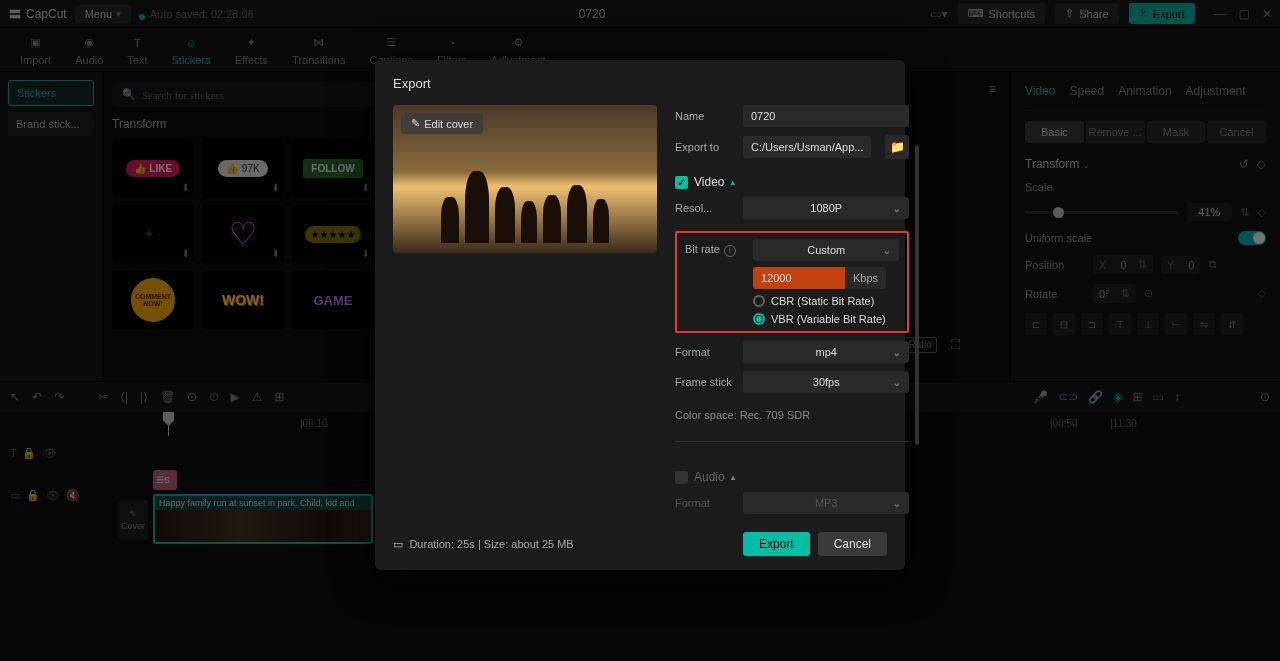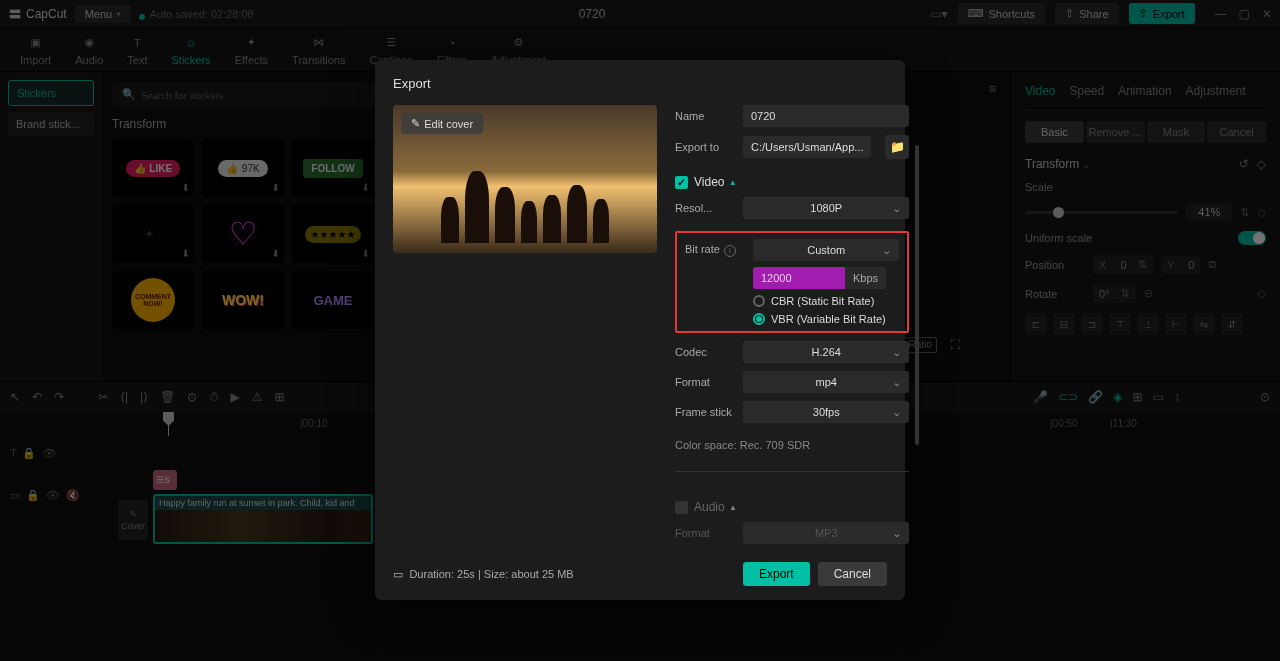--- a/index.html
+++ b/index.html
@@ -99,21 +99,21 @@
 .field-label { width:58px; color:#aaa; font-size:11px;}
 .field-input { flex:1; background:#2a2a2a; padding:5px 8px; border-radius:3px; color:#ddd; font-size:11px; border:none; outline:none;}
 .field-select { flex:1; background:#2a2a2a; padding:5px 8px; border-radius:3px; color:#ddd; font-size:11px; display:flex; justify-content:center; align-items:center; position:relative;}
 .field-select::after { content:'⌄'; position:absolute; right:8px; color:#888;}
 .folder-btn { width:24px; height:24px; background:#2a2a2a; border-radius:3px; display:flex; align-items:center; justify-content:center; color:#ccc; margin-left:4px;}
 .section-check { display:flex; align-items:center; gap:6px; margin-top:8px; color:#ddd; font-size:12px;}
 .checkbox { width:13px; height:13px; background:#00bfa5; border-radius:2px; display:flex; align-items:center; justify-content:center; color:#000; font-size:10px; font-weight:bold;}
 .checkbox.off { background:#333; color:transparent;}
 .red-box { border:2px solid #e53935; border-radius:2px; padding:6px 8px; margin-top:4px;}
 .kbps-row { display:flex; align-items:center; gap:0; margin-top:6px; margin-left:68px;}
-.kbps-input { width:92px; background:#a21caf; padding:5px 8px; border-radius:3px 0 0 3px; color:#ddd; font-size:11px; border:none; text-align:left;}
+.kbps-input { width:92px; background:#c2410c; padding:5px 8px; border-radius:3px 0 0 3px; color:#ddd; font-size:11px; border:none; text-align:left;}
 .kbps-unit { background:#2a2a2a; padding:5px 8px; border-radius:0 3px 3px 0; color:#aaa; font-size:11px;}
 .radio-row { display:flex; align-items:center; gap:6px; margin-top:6px; margin-left:68px; font-size:11px; color:#ddd;}
 .radio { width:12px; height:12px; border:2px solid #666; border-radius:50%; display:flex; align-items:center; justify-content:center;}
 .radio.on { border-color:#00bfa5;}
 .radio.on::after { content:''; width:6px; height:6px; background:#00bfa5; border-radius:50%;}
 .color-space { color:#888; font-size:11px; margin-top:8px;}
 .divider { height:1px; background:#333; margin:12px 0;}
 .audio-section .field-label, .audio-section .field-select { color:#555;}
 .modal-footer { display:flex; align-items:center; margin-top:18px;}
 .duration-info { color:#aaa; font-size:11px; display:flex; align-items:center; gap:6px;}
@@ -474,26 +474,20 @@
             <span class="radio"></span>
             <span>CBR (Static Bit Rate)</span>
           </div>
           <div class="radio-row">
             <span class="radio on"></span>
             <span>VBR (Variable Bit Rate)</span>
           </div>
         </div>
 
         <div class="field-row">
-          <span class="field-label">Codec</span>
-          <div class="field-select">
-              <span>H.264</span>
-            </div>
-        </div>
-        <div class="field-row">
           <span class="field-label">Format</span>
           <div class="field-select">
               <span>mp4</span>
             </div>
         </div>
         <div class="field-row">
           <span class="field-label">Frame stick</span>
           <div class="field-select">
               <span>30fps</span>
             </div>

